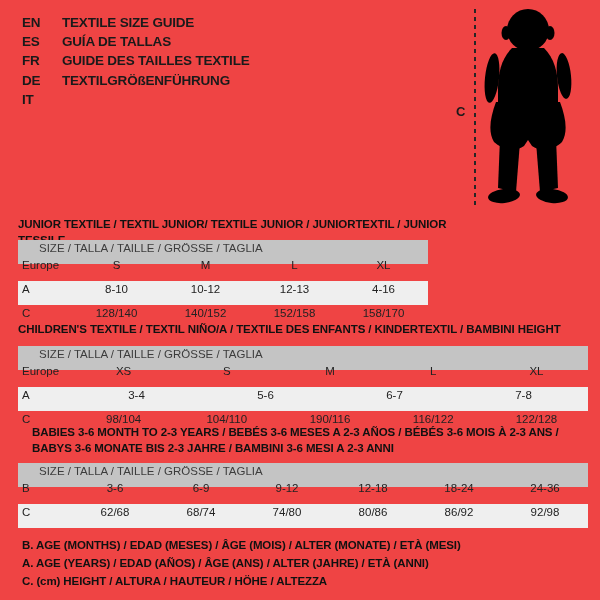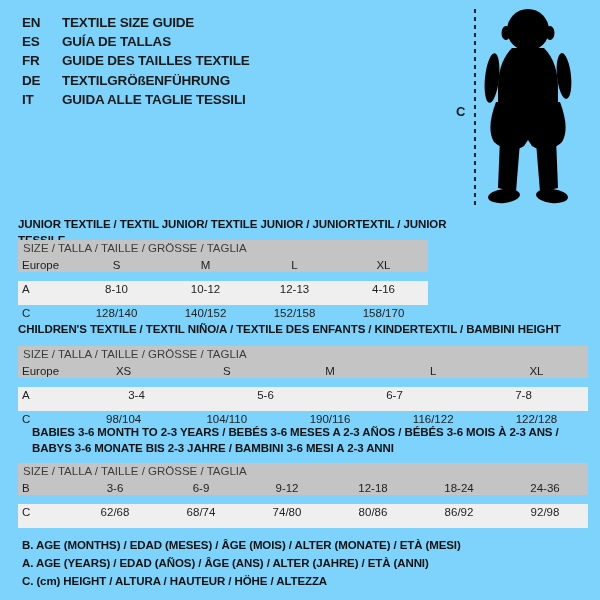--- a/index.html
+++ b/index.html
@@ -1,38 +1,38 @@
 <!DOCTYPE html>
 <html><head>
 <meta charset="utf-8">
 <style>
   html,body{margin:0;padding:0;background:#ffffff;}
   body{font-family:"Liberation Sans","DejaVu Sans",sans-serif;color:#1a1a1a;}
-  .canvas{position:relative;width:600px;height:600px;background:#7dd3fc;overflow:hidden;}
+  .canvas{position:relative;width:600px;height:600px;background:#ef4444;overflow:hidden;}
 
   
   .legend{position:absolute;left:22px;top:13px;}
   .legend-row{display:flex;height:19.2px;line-height:19.2px;font-weight:bold;font-size:13.5px;letter-spacing:-0.2px;}
   .legend-code{width:40px;flex:0 0 40px;}
 
   
   .measure-line{position:absolute;left:474px;top:9px;width:2px;height:197px;
     background:repeating-linear-gradient(to bottom,#262626 0 4px,transparent 4px 8px);}
   .measure-label{position:absolute;left:456px;top:104px;font-weight:bold;font-size:13px;}
   .baby-svg{position:absolute;left:482px;top:6px;}
 
   
   .tbl-title{position:absolute;font-weight:bold;font-size:11.5px;letter-spacing:-0.1px;color:#111111;
     white-space:pre-line;line-height:16px;}
   #t1-title{left:18px;top:216px;width:450px;}
   #t2-title{left:18px;top:321px;width:565px;}
   #t3-title{left:32px;top:424px;width:565px;}
 
-  .hdr-bar{position:absolute;height:32px;background:#c4c4c4;color:#3c3c3c;font-size:11.5px;
-    line-height:16px;padding-left:5px;box-sizing:border-box;}
+  .hdr-bar{position:absolute;height:24px;background:#c4c4c4;color:#3c3c3c;font-size:11.5px;
+    line-height:16px;padding-left:21px;box-sizing:border-box;}
   #t1-bar{left:18px;top:240px;width:410px;}
   #t2-bar{left:18px;top:346px;width:570px;}
   #t3-bar{left:18px;top:463px;width:570px;}
 
   .rows{position:absolute;}
   #t1-rows{left:18px;top:257px;width:410px;}
   #t2-rows{left:18px;top:363px;width:570px;}
   #t3-rows{left:18px;top:480px;width:570px;}
 
   .trow{display:flex;height:24px;line-height:16px;font-size:11.5px;color:#222222;}
@@ -61,21 +61,20 @@
     <div class="legend-row">
       <span class="legend-code">FR</span>
       <span>GUIDE DES TAILLES TEXTILE</span>
     </div>
     <div class="legend-row">
       <span class="legend-code">DE</span>
       <span>TEXTILGRÖßENFÜHRUNG</span>
     </div>
     <div class="legend-row">
       <span class="legend-code">IT</span>
-      <span>GUIDA ALLE TAGLIE TESSILI</span>
     </div>
   </div>
 
   <div class="measure-line"></div>
   <div class="measure-label">C</div>
   <svg class="baby-svg" width="92" height="204" viewBox="0 0 92 204" xmlns="http://www.w3.org/2000/svg">
     <g fill="#000000">
       <ellipse cx="24" cy="27" rx="4.5" ry="7"></ellipse>
       <ellipse cx="68" cy="27" rx="4.5" ry="7"></ellipse>
       <circle cx="46" cy="24" r="21"></circle>

